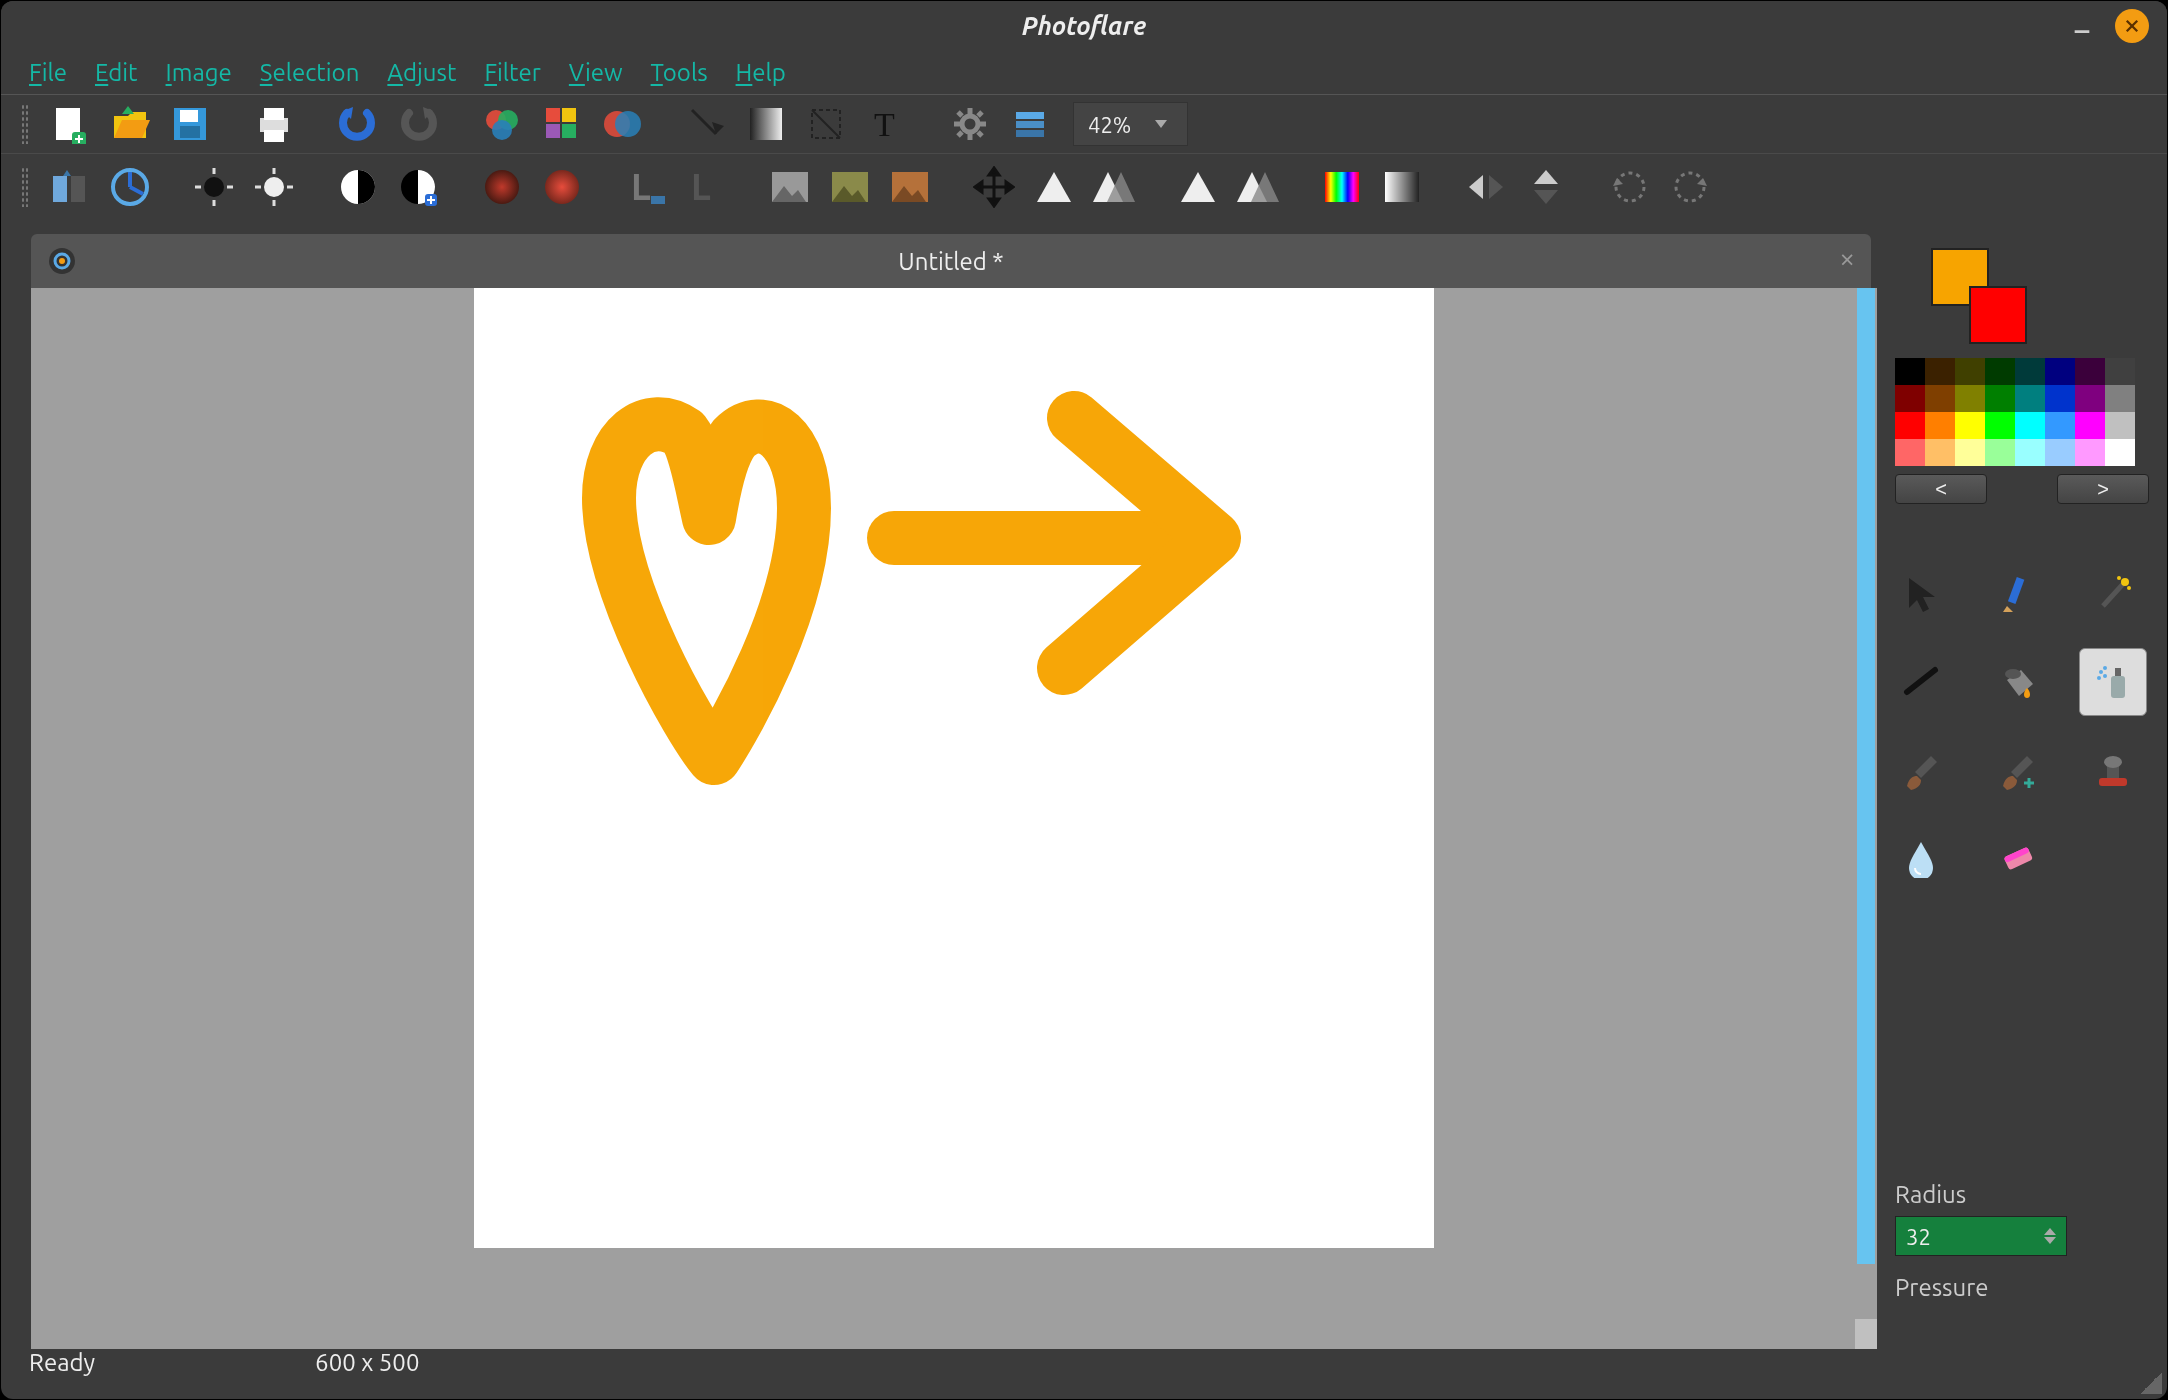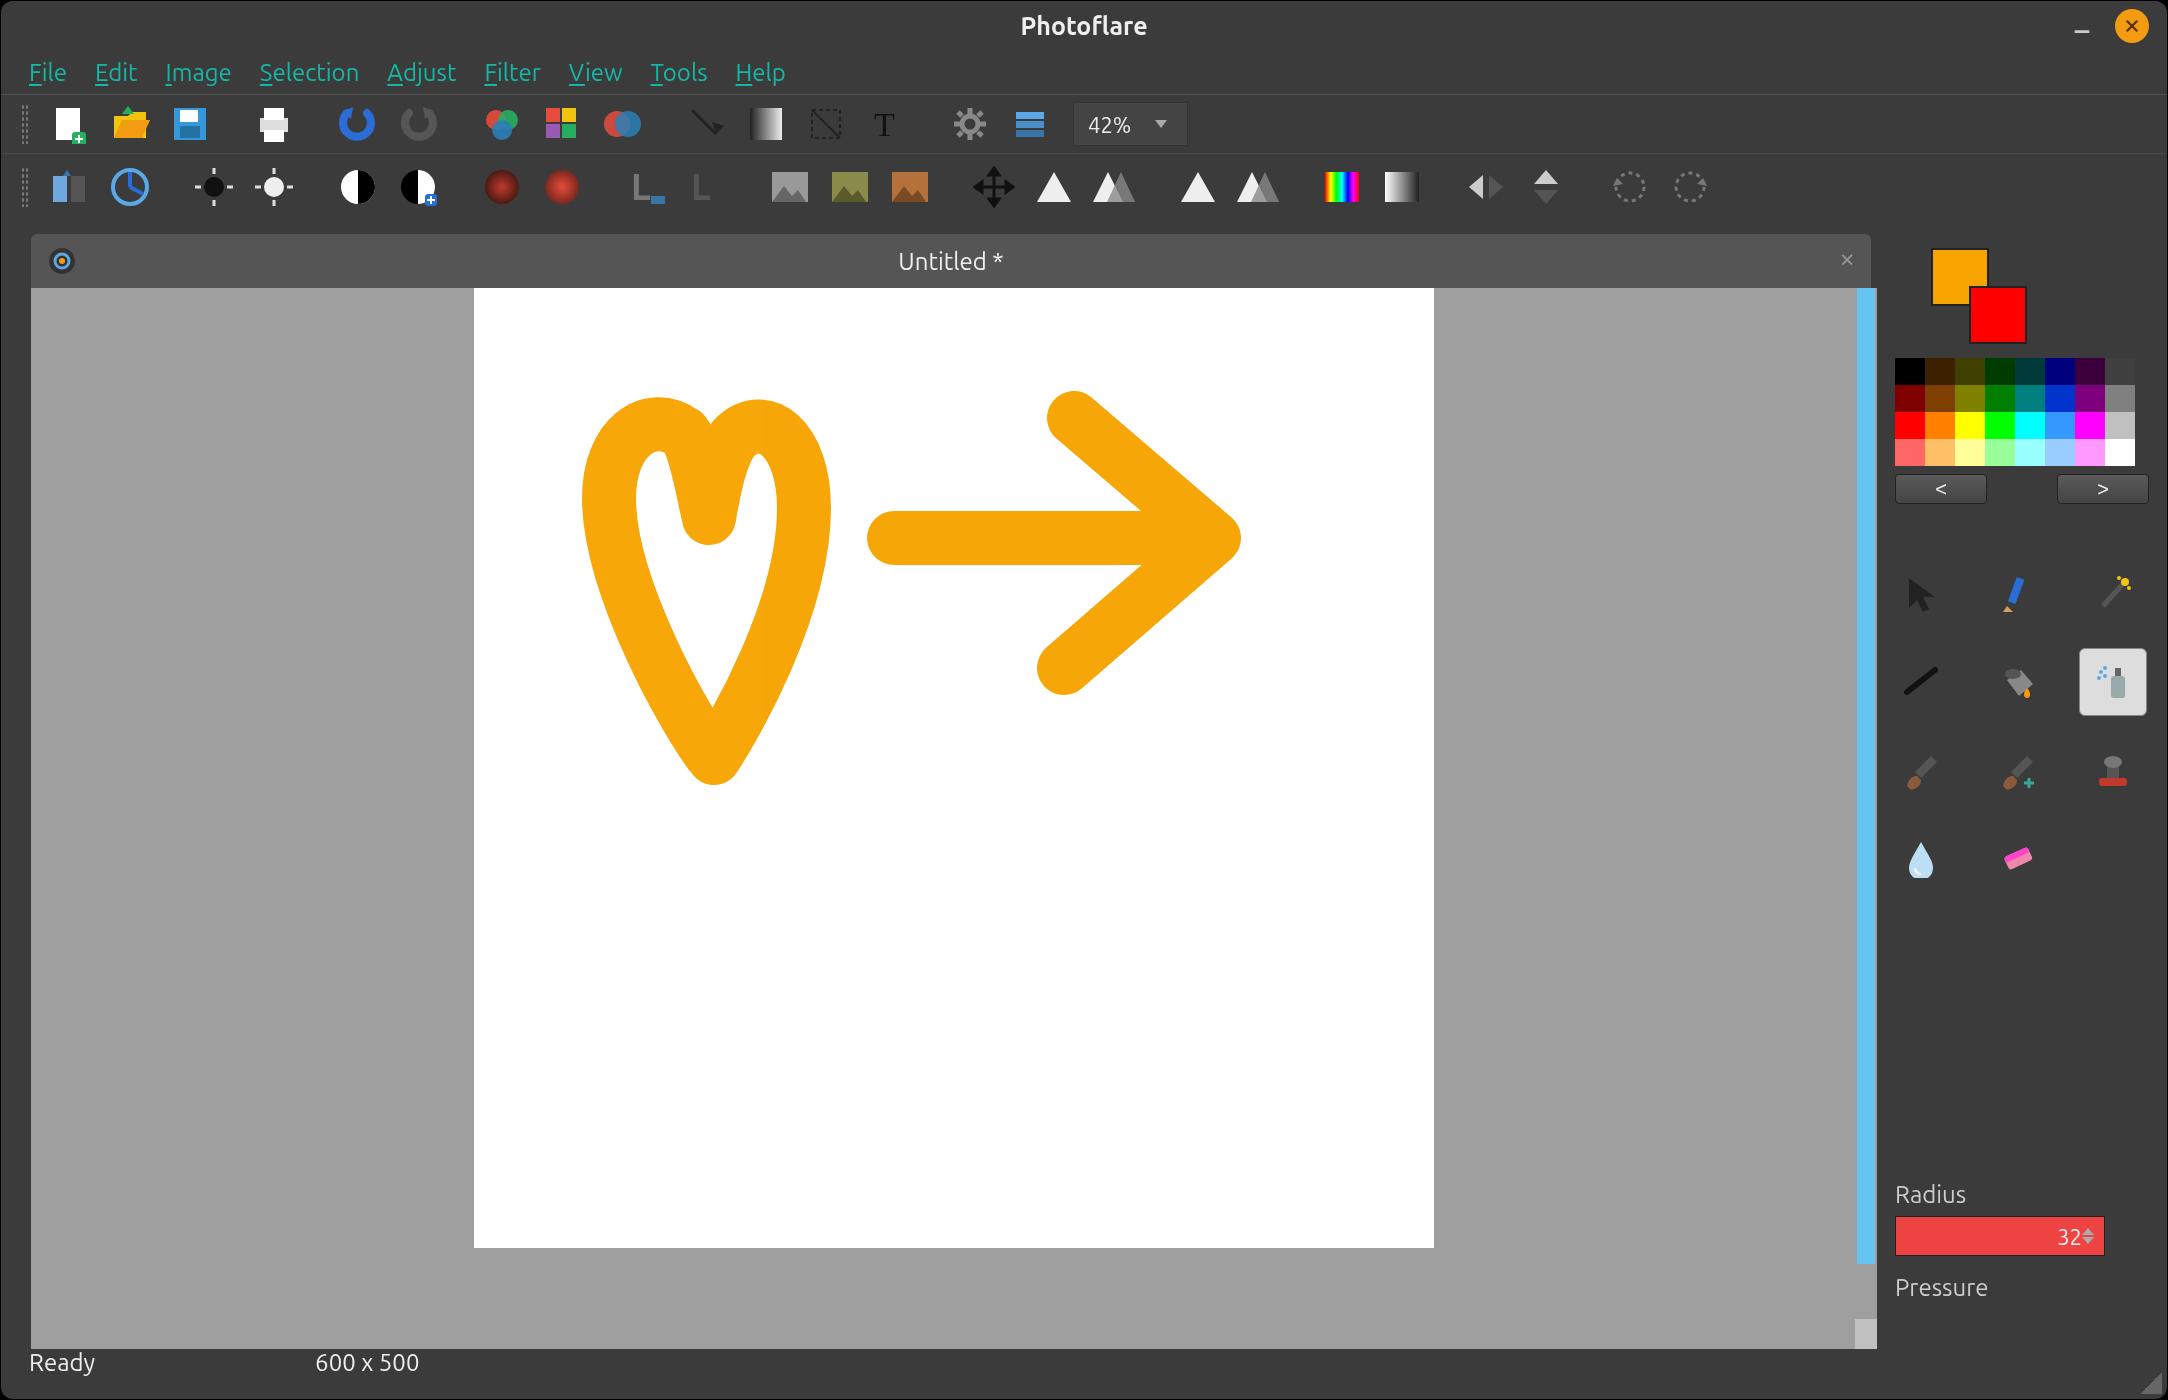--- a/index.html
+++ b/index.html
@@ -17,20 +17,21 @@
   background: #3b3b3b;
   border-radius: 12px;
   overflow: hidden;
   display: flex; flex-direction: column;
 }
 .titlebar {
   height: 50px;
   display: flex; align-items: center; justify-content: center;
   position: relative;
   background: #3b3b3b;
+  font-style: italic;
 }
 .titlebar .title { font-weight: bold; color: #eee; font-size: 25px;}
 .win-controls { position: absolute; right: 18px; top: 8px; display:flex; gap:16px; align-items:center;}
 .win-btn { width: 34px; height: 34px; border-radius: 50%; display:flex;align-items:center;justify-content:center; font-size:20px;}
 .win-min { color:#ccc; }
 .win-close { background:#f39c12; color:#fff;}
 .win-close svg { width:18px; height:18px; }
 .menubar {
   height: 44px; display:flex; align-items:center; gap: 28px;
   padding: 0 28px; color:#14b8a6; font-size: 24px;
@@ -74,21 +75,21 @@
 .bg-swatch{ position:absolute; left:38px; top:38px; width:58px;height:58px; background:var(--c); border:2px solid #222;}
 .palette { display:grid; grid-template-columns: repeat(8,30px); grid-auto-rows:27px; gap:0; margin-top:10px;}
 .palette div { border:0; }
 .pal-nav { display:flex; gap:70px; margin-top:8px; justify-content:center;}
 .pal-nav button { width:92px; height:30px; background:linear-gradient(#5a5a5a,#444); color:#eee; border:1px solid #222; border-radius:4px; font-size:20px;}
 .toolgrid { margin-top:56px; display:grid; grid-template-columns: repeat(3,78px); grid-template-rows:repeat(4,78px); gap:10px 18px; justify-content:center;}
 .toolgrid .tool{ width:68px;height:68px; display:flex; align-items:center; justify-content:center; border-radius:6px;}
 .toolgrid .tool.selected{ background:#ddd; border:1px solid #888;}
 .prop-section{ margin-top:auto; padding-bottom:40px;}
 .prop-label{ color:#ccc; font-size:24px; margin-top:18px; margin-bottom:8px;}
-.spinbox{ display:flex; align-items:center; background:#ef4444; border:1px solid #222; width:210px; height:40px; padding:0 10px; color:#eee; justify-content:flex-end;}
+.spinbox{ display:flex; align-items:center; background:#15803d; border:1px solid #222; width:172px; height:40px; padding:0 10px; color:#eee; justify-content:space-between;}
 .spinbox .spins{ display:flex; flex-direction:column; gap:2px;}
 .spinbox .spins div{ border-left:6px solid transparent;border-right:6px solid transparent;}
 .spinbox .spins .up{ border-bottom:7px solid #aaa;}
 .spinbox .spins .dn{ border-top:7px solid #aaa;}
 .statusbar { height:50px; display:flex; padding:0 28px; color:#eee; font-size:24px; gap:220px;}
 .grip{ position:absolute; right:6px; bottom:6px; width:22px; height:22px;
   background: linear-gradient(135deg, transparent 50%, #666 50%);
 }
 </style>
 </head>

